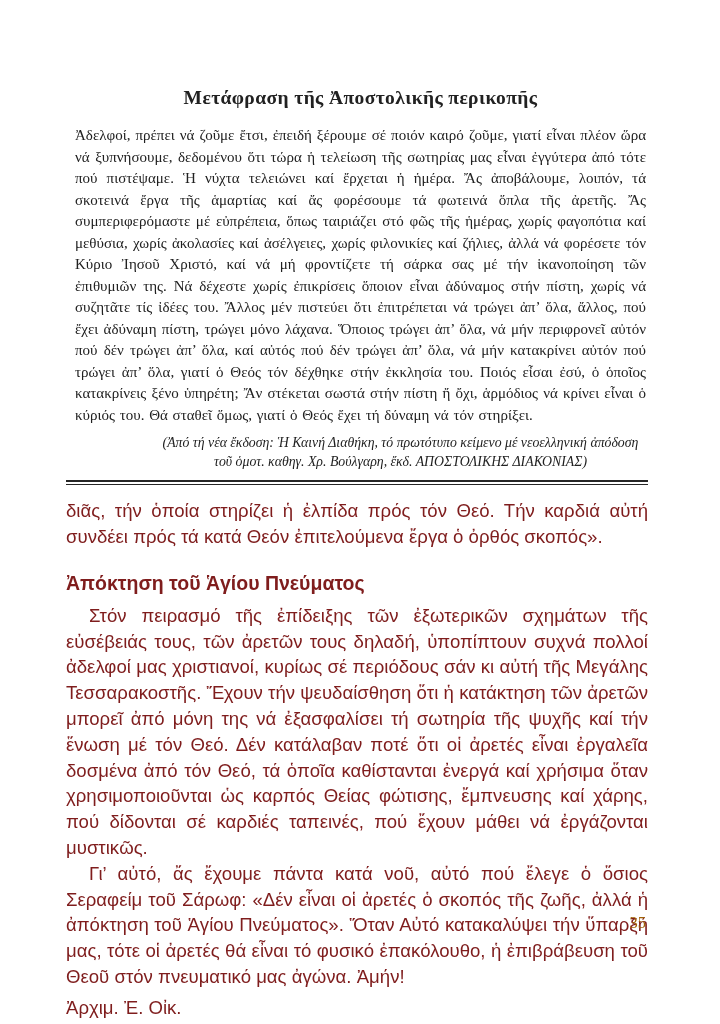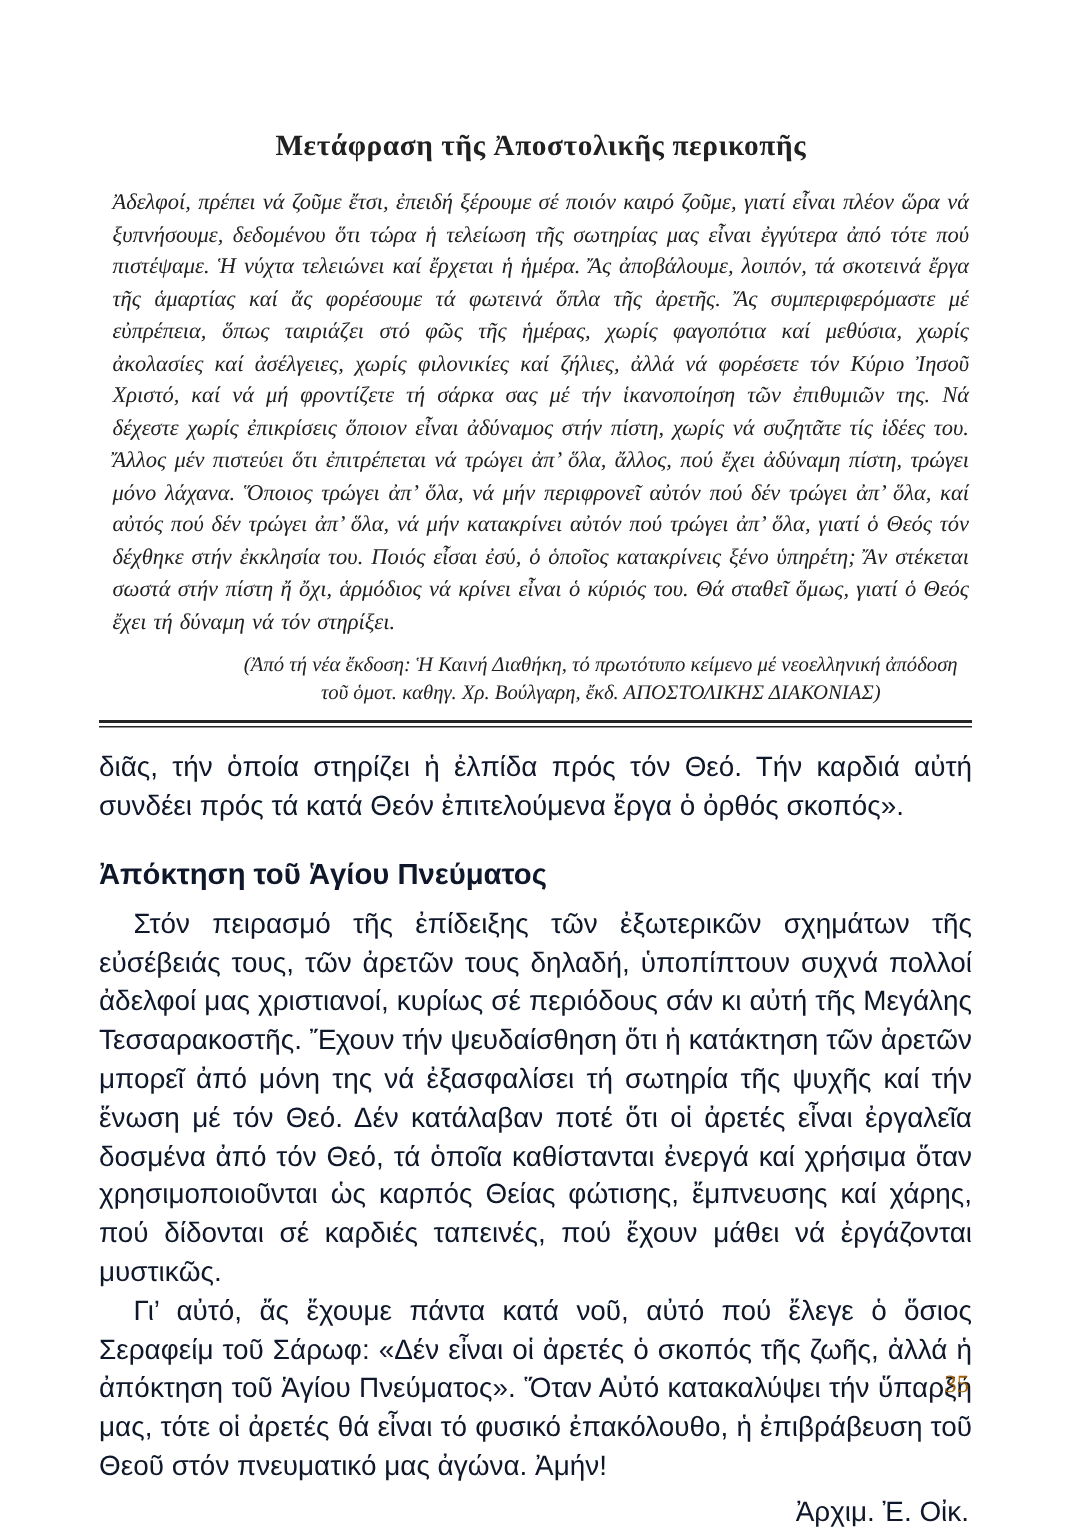--- a/index.html
+++ b/index.html
@@ -34,21 +34,20 @@
     letter-spacing: 0.4px;
     margin: 0 0 15px 0;
   }
   .trans-body {
     font-family: "Liberation Serif", serif;
     font-size: 15px;
     line-height: 21.5px;
     text-align: justify;
     word-spacing: 1px;
     margin: 0;
-    font-style: italic;
   }
   .trans-attr {
     font-family: "Liberation Serif", serif;
     font-style: italic;
     font-size: 13.8px;
     line-height: 19px;
     text-align: center;
     margin: 7px 0 0 80px;
   }
   
@@ -56,39 +55,38 @@
     margin-top: 9px;
     height: 2.2px;
     border-top: 2.6px solid #262626;
     border-bottom: 1.6px solid #262626;
   }
   
   .article {
     font-family: "Liberation Sans", sans-serif;
     font-size: 18.6px;
     line-height: 25.8px;
-    color: #0f172a;
+    color: #7f1d1d;
   }
   .art-frag {
     text-align: justify;
     margin: 13px 0 0 0;
   }
   .art-head {
     font-weight: bold;
     font-size: 19.5px;
     line-height: 25px;
     margin: 21px 0 7px 0;
   }
   .art-p {
     text-align: justify;
     text-indent: 23px;
     margin: 0;
   }
   .signature {
-    text-align: right;
     margin: 5px 2px 0 0;
   }
   
   .pagenum {
     position: absolute;
     left: 0;
     top: 913px;
     width: 646px;
     text-align: right;
     font-family: "Liberation Serif", serif;

